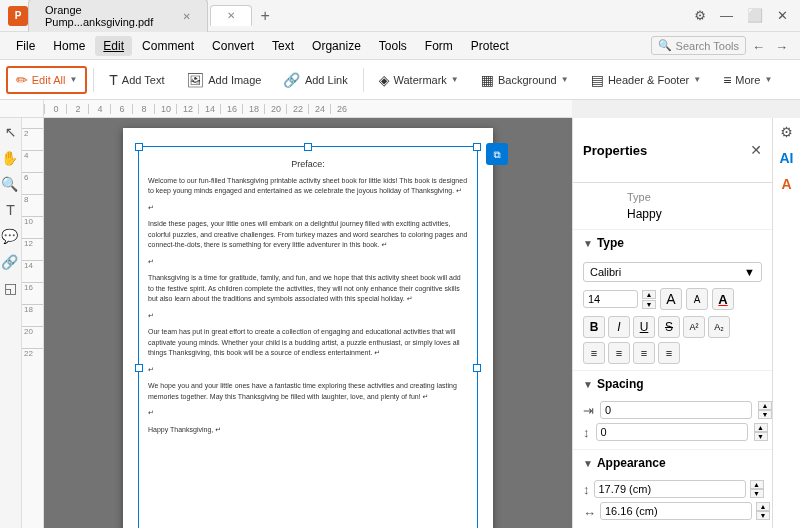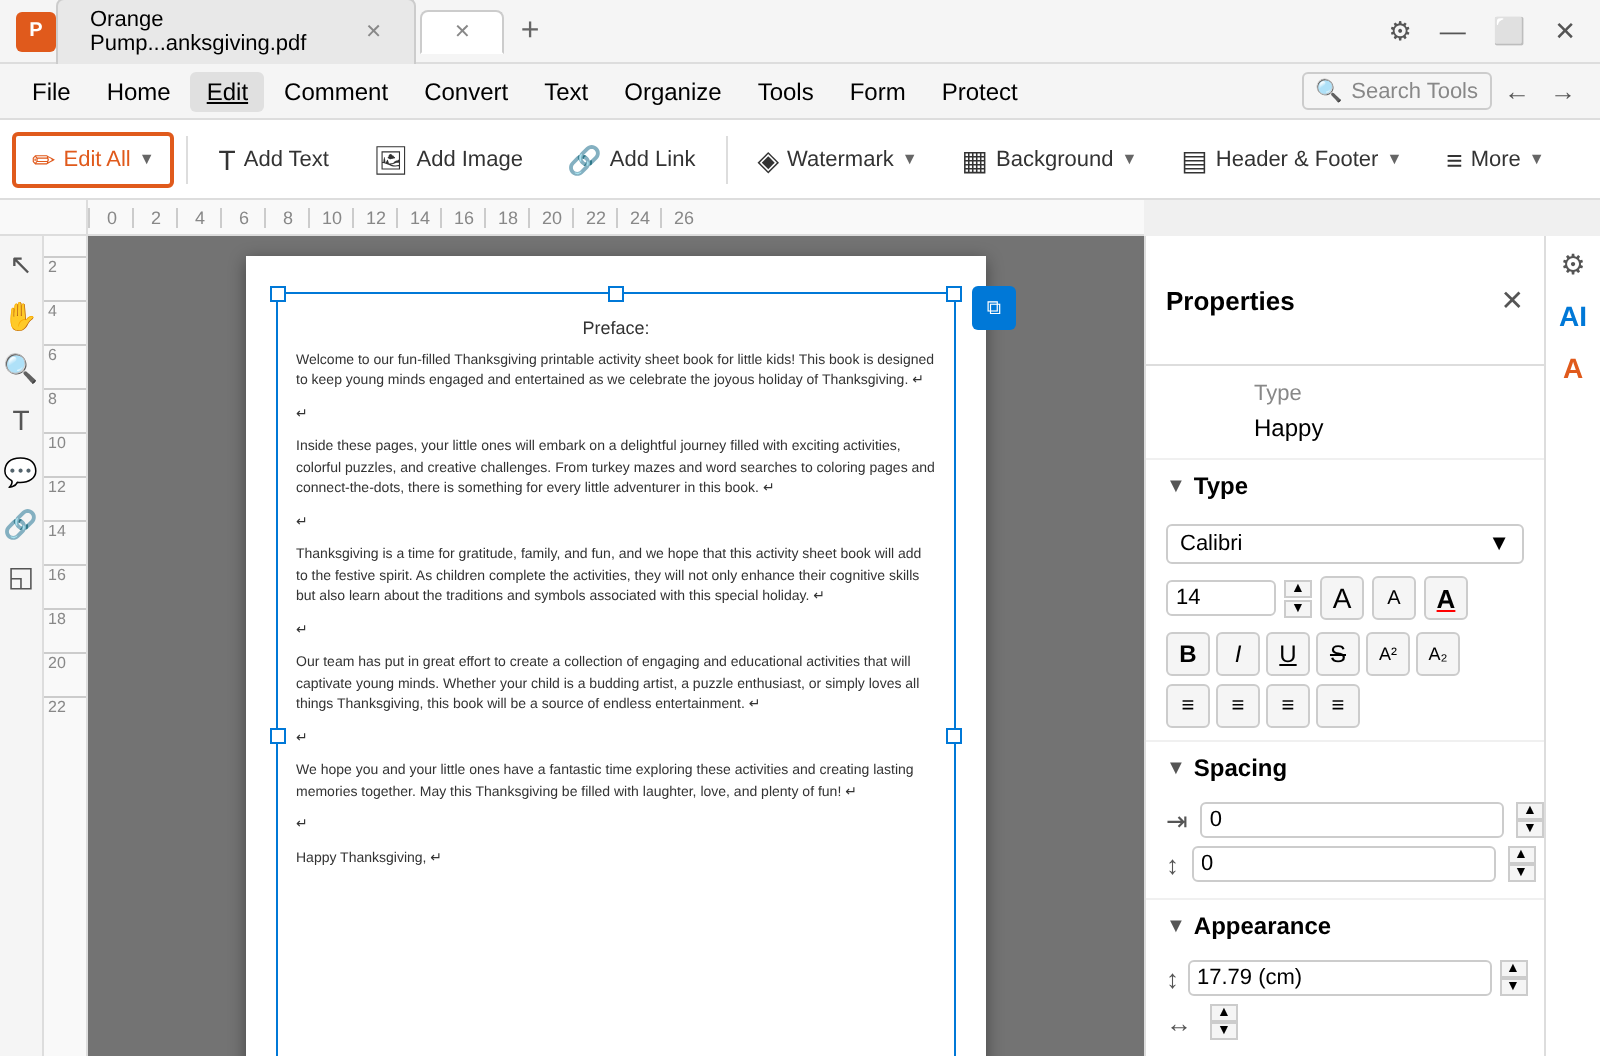--- a/index.html
+++ b/index.html
@@ -485,20 +485,21 @@
       <div class="app-row">
         <span class="app-icon-box">↕</span>
         <input class="app-input" type="text" value="17.79 (cm)" style="">
         <div class="spacing-spinners">
           <button class="spin-btn">▲</button>
           <button class="spin-btn">▼</button>
         </div>
       </div>
       <div class="app-row">
         <span class="app-icon-box">↔</span>
+        <input class="app-input" type="text" value="16.16 (cm)" style="">
         <div class="spacing-spinners">
           <button class="spin-btn">▲</button>
           <button class="spin-btn">▼</button>
         </div>
       </div>
     </div>
   </div>
 
   <div class="far-right">
     <div class="far-right-btn">⚙</div>

